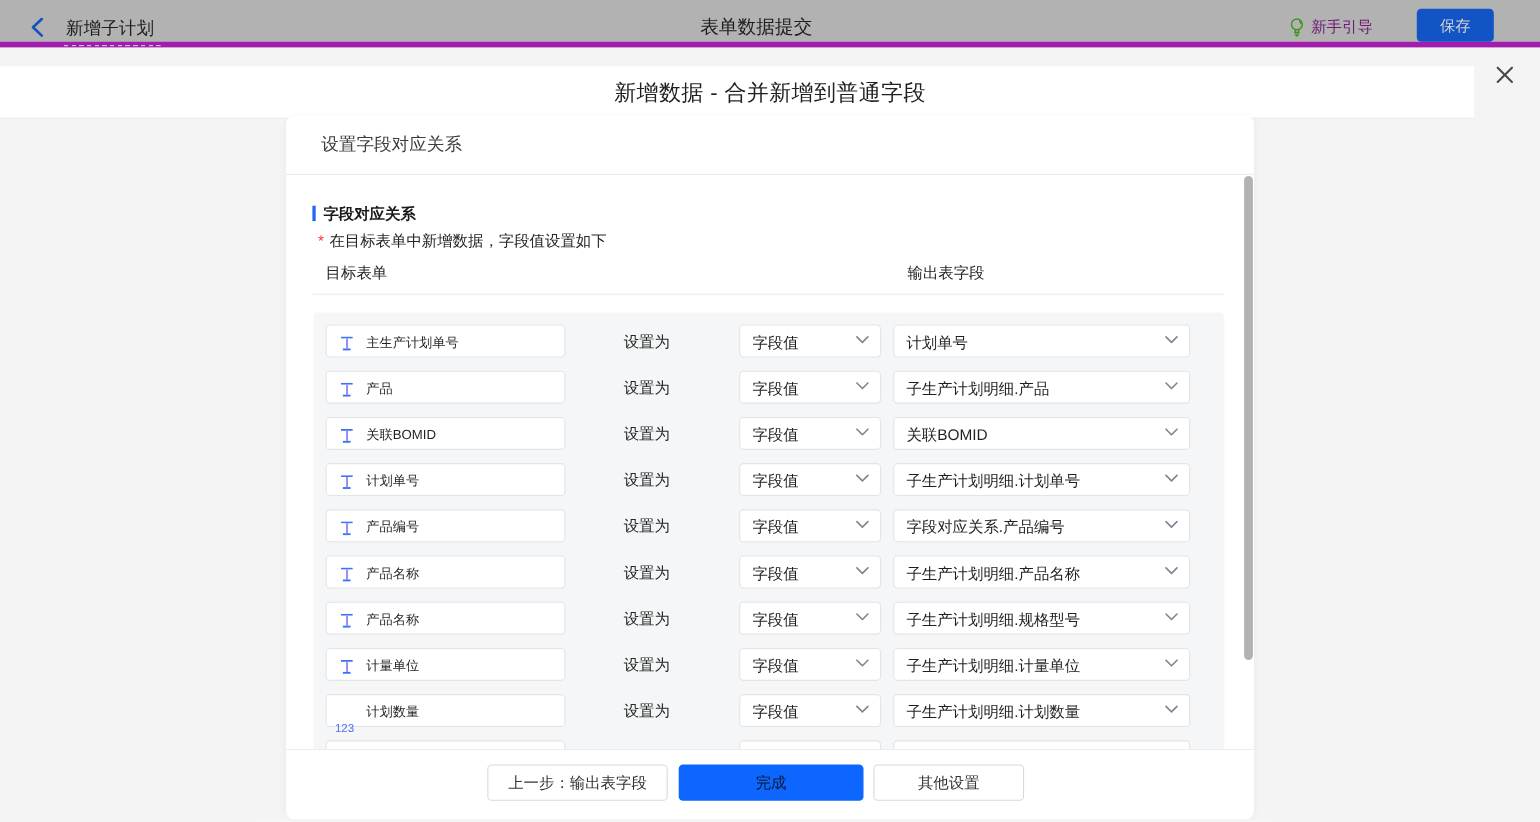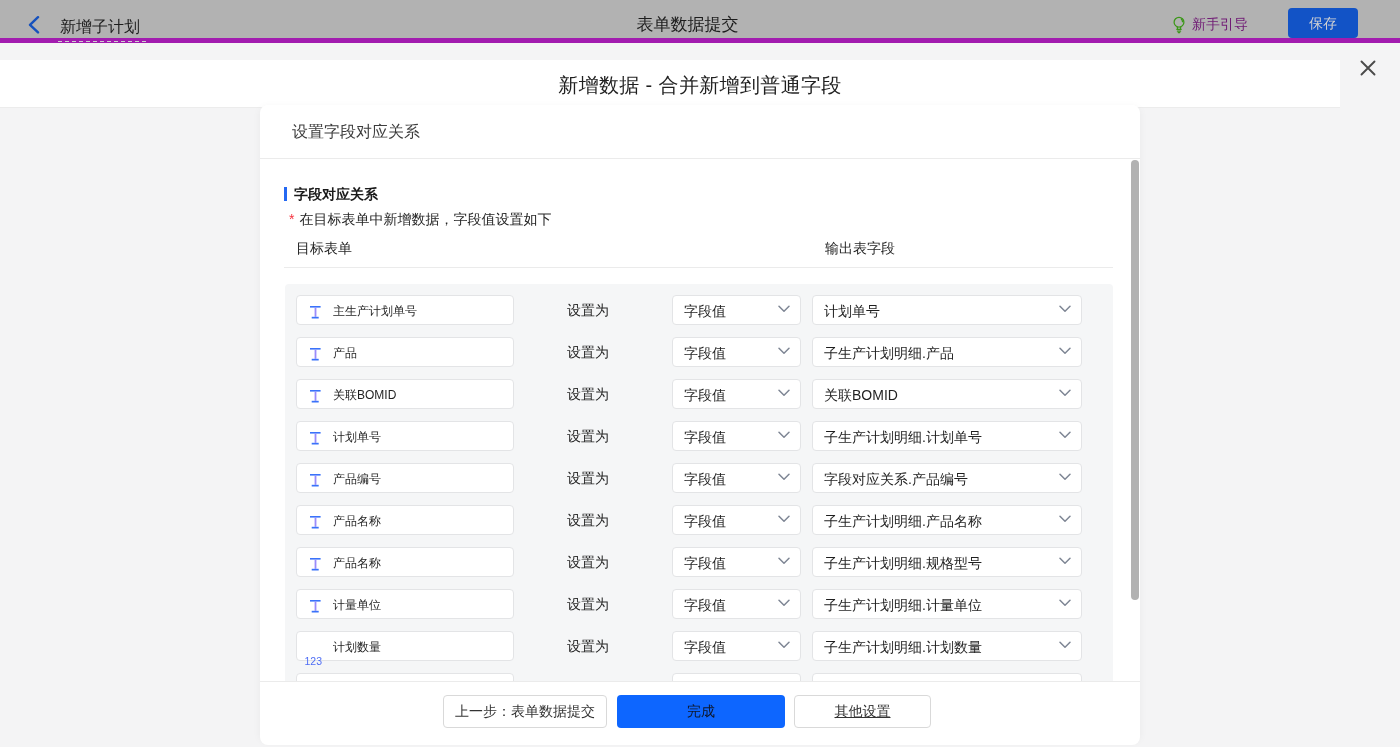--- a/index.html
+++ b/index.html
@@ -47,21 +47,21 @@
 .dd1 { left:409px; width:129px; }
 .dd2 { left:549px; width:270px; }
 .dd .dtx { position:absolute; left:11px; top:8px; font-size:14px; color:#1f1f1f; line-height:14px; white-space:nowrap; }
 .dd svg { position:absolute; right:10px; top:9px; }
 
 
 .cfoot { position:absolute; left:0; top:575.5px; width:100%; height:64.5px; background:#fff; border-top:1px solid #ebebeb; border-radius:0 0 8px 8px; }
 .btn { position:absolute; top:13.5px; height:33px; font-size:14px; text-align:center; line-height:31px; border-radius:4px; background:#fff; border:1px solid #d9d9d9; color:#333; }
 .btn1 { left:183px; width:164px; }
 .btn2 { left:357px; width:168px; background:#0d66ff; border:none; color:#0f172a; line-height:33px; }
-.btn3 { left:534px; width:137px;text-decoration:underline; }
+.btn3 { left:534px; width:137px; }
 
 .sbar { position:absolute; left:871px; top:55px; width:8px; height:440px; background:#b2b2b2; border-radius:4px; }
 </style>
 </head>
 <body>
 
 <div class="topbar">
   <svg class="tb-back" width="12" height="18" viewBox="0 0 12 18">
       <path d="M10 1.2 L2 8.8 L10 16.4" stroke="#1651bd" stroke-width="2.4" fill="none" stroke-linecap="round" stroke-linejoin="round"></path>
     </svg>
@@ -329,17 +329,17 @@
         </div>
         <div class="row" style="top:515px">
           <span class="fbox"></span>
           <span class="dd dd1"></span>
           <span class="dd dd2"></span>
         </div>
       </div>
   </div>
   <div class="sbar"></div>
   <div class="cfoot">
-    <span class="btn btn1">上一步：表单数据提交</span>
+    <span class="btn btn1">上一步：输出表字段</span>
     <span class="btn btn2">完成</span>
     <span class="btn btn3">其他设置</span>
   </div>
 </div>
 
 </body></html>

